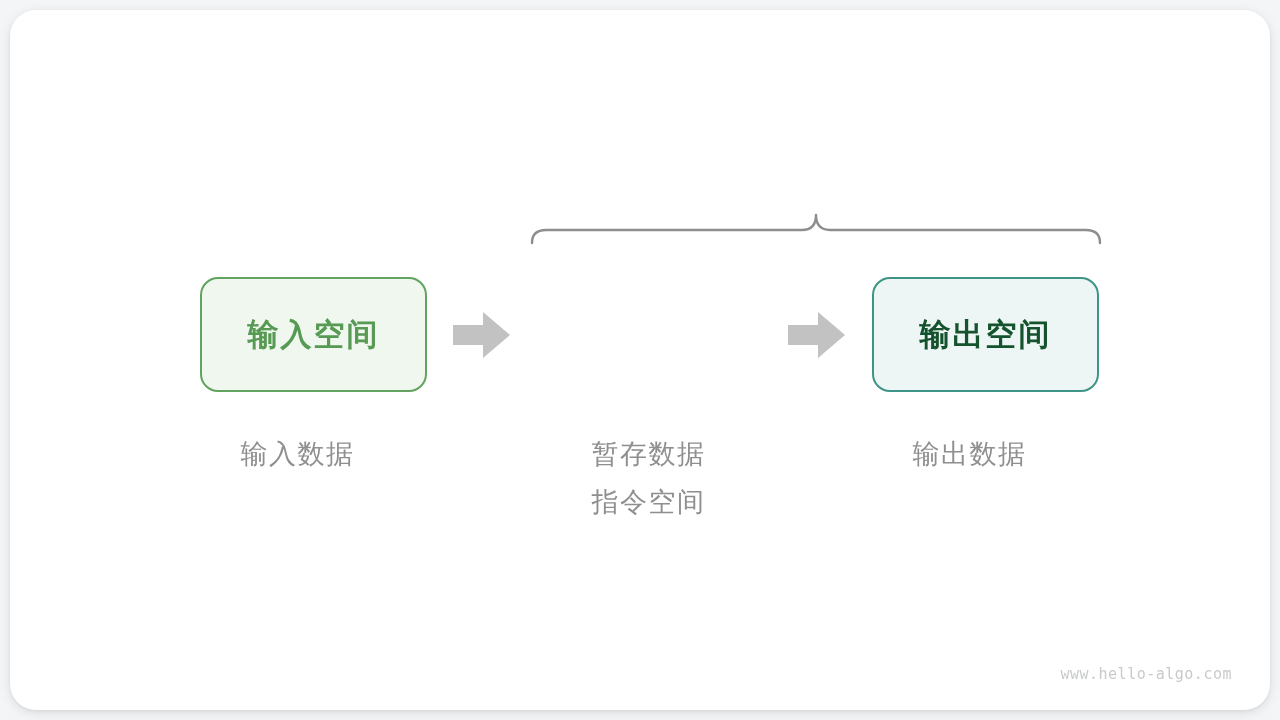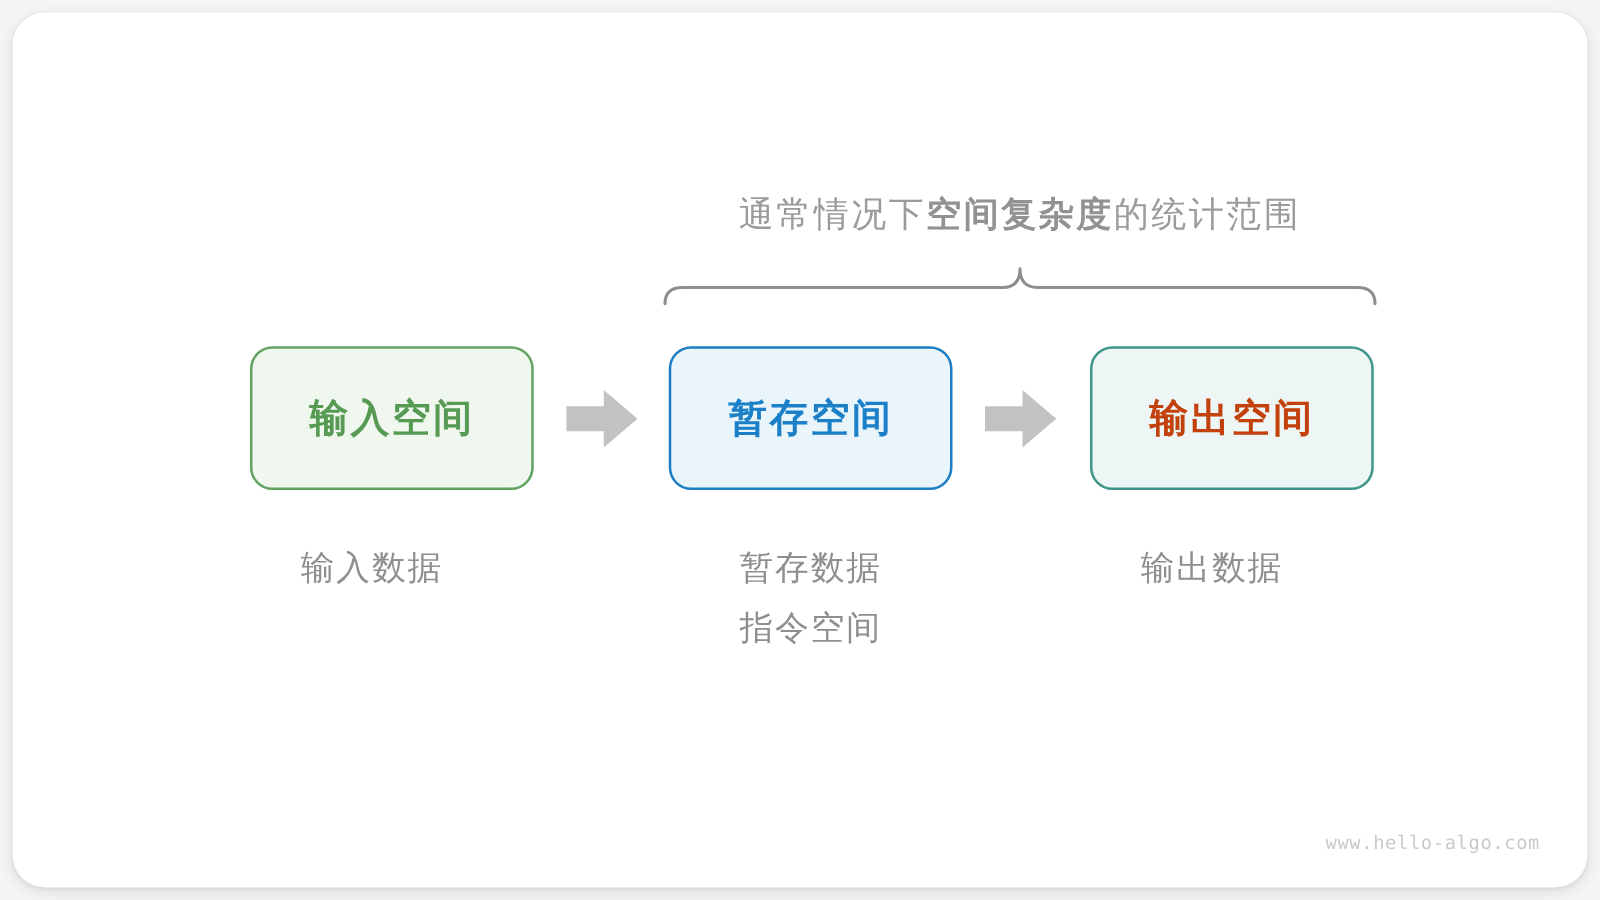--- a/index.html
+++ b/index.html
@@ -33,21 +33,21 @@
     position: absolute;
     top: 267px;
     width: 227px; height: 115px;
     border-radius: 18px;
     border: 2.5px solid;
     display: flex; align-items: center; justify-content: center;
     font-size: 31px; font-weight: bold; letter-spacing: 2px;
   }
   .box-input  { left: 190px; border-color: #61a35f; background: #f0f7ef; color: #569a54; align-items: center; }
   .box-temp   { left: 525px; border-color: #1d7ec4; background: #e9f4fb; color: #1b80c7; }
-  .box-output { left: 862px; border-color: #3f9488; background: #edf6f4; color: #c2410c; }
+  .box-output { left: 862px; border-color: #3f9488; background: #edf6f4; color: #14532d; }
   .arrow { position: absolute; top: 302px; width: 57px; height: 46px; }
   .arrow-1 { left: 443px; }
   .arrow-2 { left: 778px; }
   .notes {
     position: absolute;
     top: 420px;
     width: 227px;
     text-align: center;
     font-size: 27px;
     letter-spacing: 1.5px;
@@ -65,39 +65,33 @@
     font-size: 15px;
     color: #c8cacc;
     letter-spacing: 0.5px;
   }
 </style>
 </head>
 <body>
 
 <div class="card">
 
-  <div class="diagram-title">
-    <span>通常情况下</span><span class="em">空间复杂度</span><span>的统计范围</span>
-  </div>
 
   <svg class="brace" viewBox="0 0 572 38" aria-hidden="true">
     <path d="M 2 34 Q 2 21 16 21 L 272 21 Q 286 21 286 6 Q 286 21 300 21 L 556 21 Q 570 21 570 34" fill="none" stroke="#8e8e8e" stroke-width="2.4" stroke-linecap="round" stroke-linejoin="round"></path>
   </svg>
 
   <div class="box box-input">
     <span>输入空间</span>
   </div>
 
   <svg class="arrow arrow-1" viewBox="0 0 57 46" aria-hidden="true">
     <polygon points="0,13 30,13 30,0 57,23 30,46 30,33 0,33" fill="#c2c2c2"></polygon>
   </svg>
 
-  <div class="box box-temp">
-    <span>暂存空间</span>
-  </div>
 
   <svg class="arrow arrow-2" viewBox="0 0 57 46" aria-hidden="true">
     <polygon points="0,13 30,13 30,0 57,23 30,46 30,33 0,33" fill="#c2c2c2"></polygon>
   </svg>
 
   <div class="box box-output">
     <span>输出空间</span>
   </div>
 
   <div class="notes notes-input">

